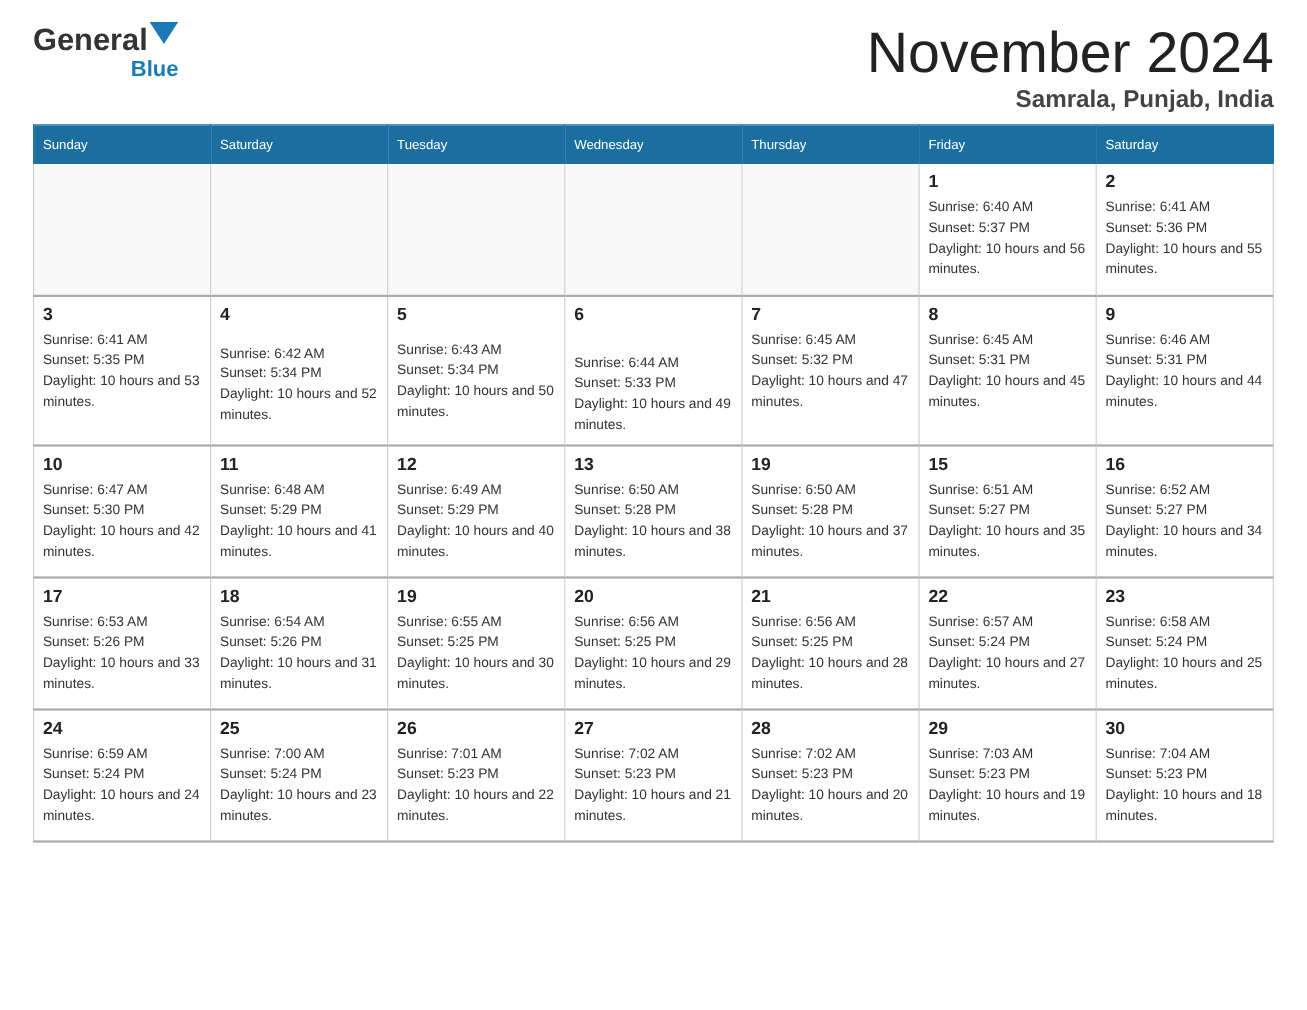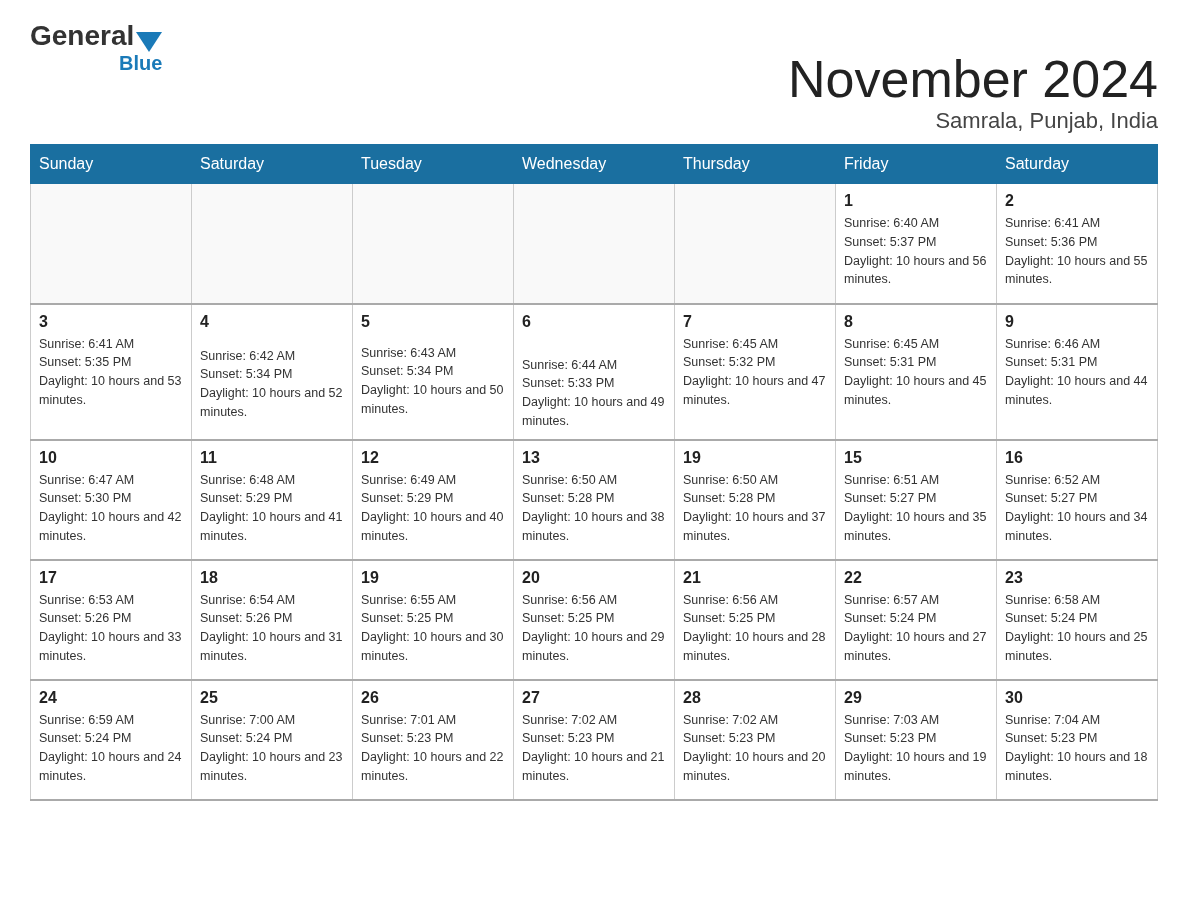--- a/index.html
+++ b/index.html
@@ -22,51 +22,50 @@
       color: #333;
     }
     .logo-blue {
       font-size: 20px;
       font-weight: bold;
       color: #1a7ab8;
       margin-left: 2px;
     }
     .logo-line2 {
       display: flex;
-      align-items: flex-end;
+      align-items: flex-start;
     }
     .logo-wrapper {
       display: flex;
       flex-direction: column;
     }
     .title-block {
       text-align: right;
     }
     .month-title {
       font-size: 52px;
       font-weight: 300;
       color: #222;
       line-height: 1.1;
-      margin-top: 31px;
     }
     .location-title {
       font-size: 22px;
       color: #444;
-      font-weight: normal;
+      font-weight: bold;
       text-align: right;
     }
     table {
       width: 100%;
       border-collapse: collapse;
       margin-top: 10px;
     }
     thead th {
       background-color: #1a6fa0;
       color: #fff;
-      font-size: 16px;
+      font-size: 12px;
       font-weight: normal;
       padding: 10px 8px;
       text-align: left;
       border: 1px solid #1a6fa0;
     }
     tbody td {
       vertical-align: top;
       padding: 8px;
       border: 1px solid #ccc;
       font-size: 13px;

